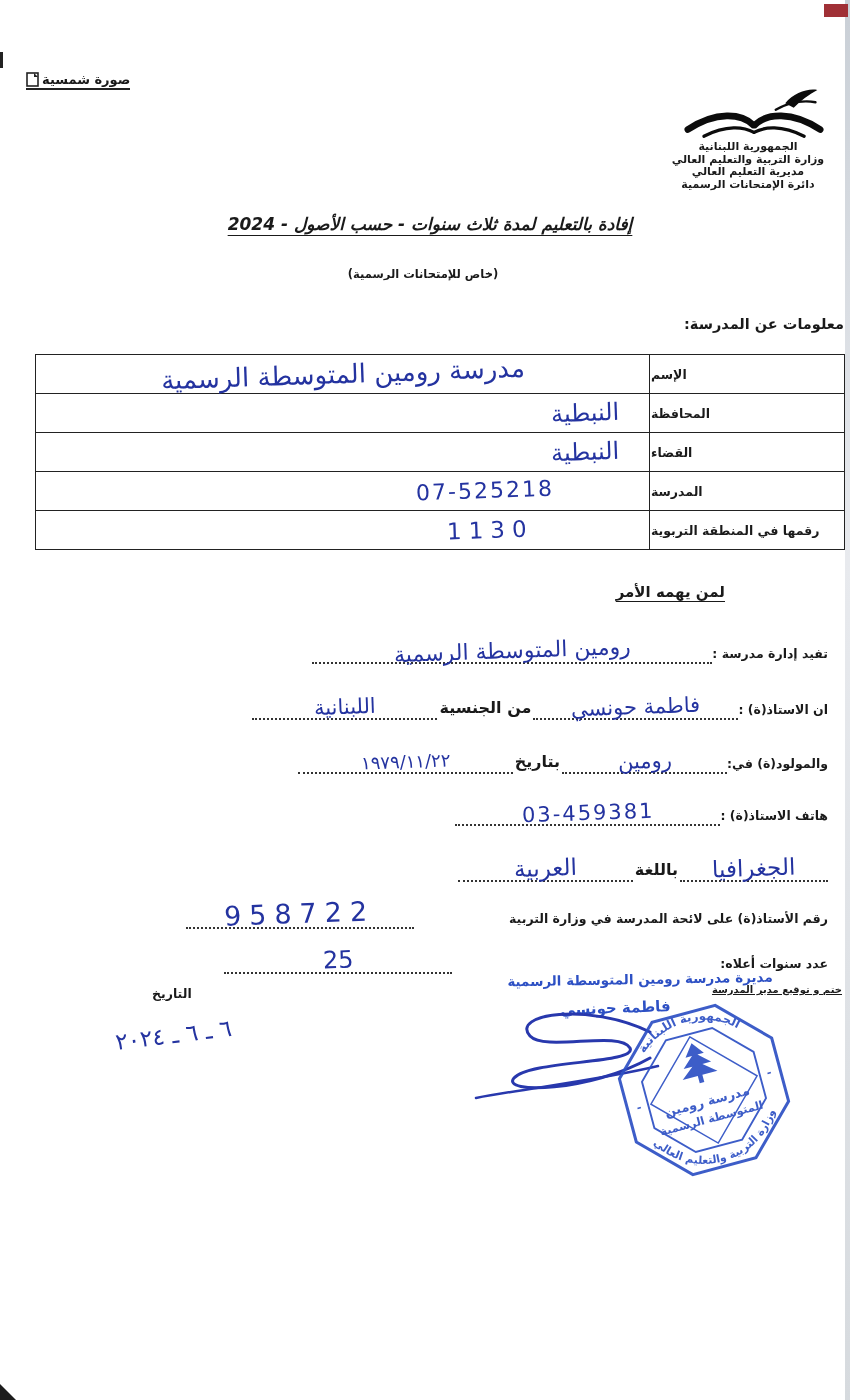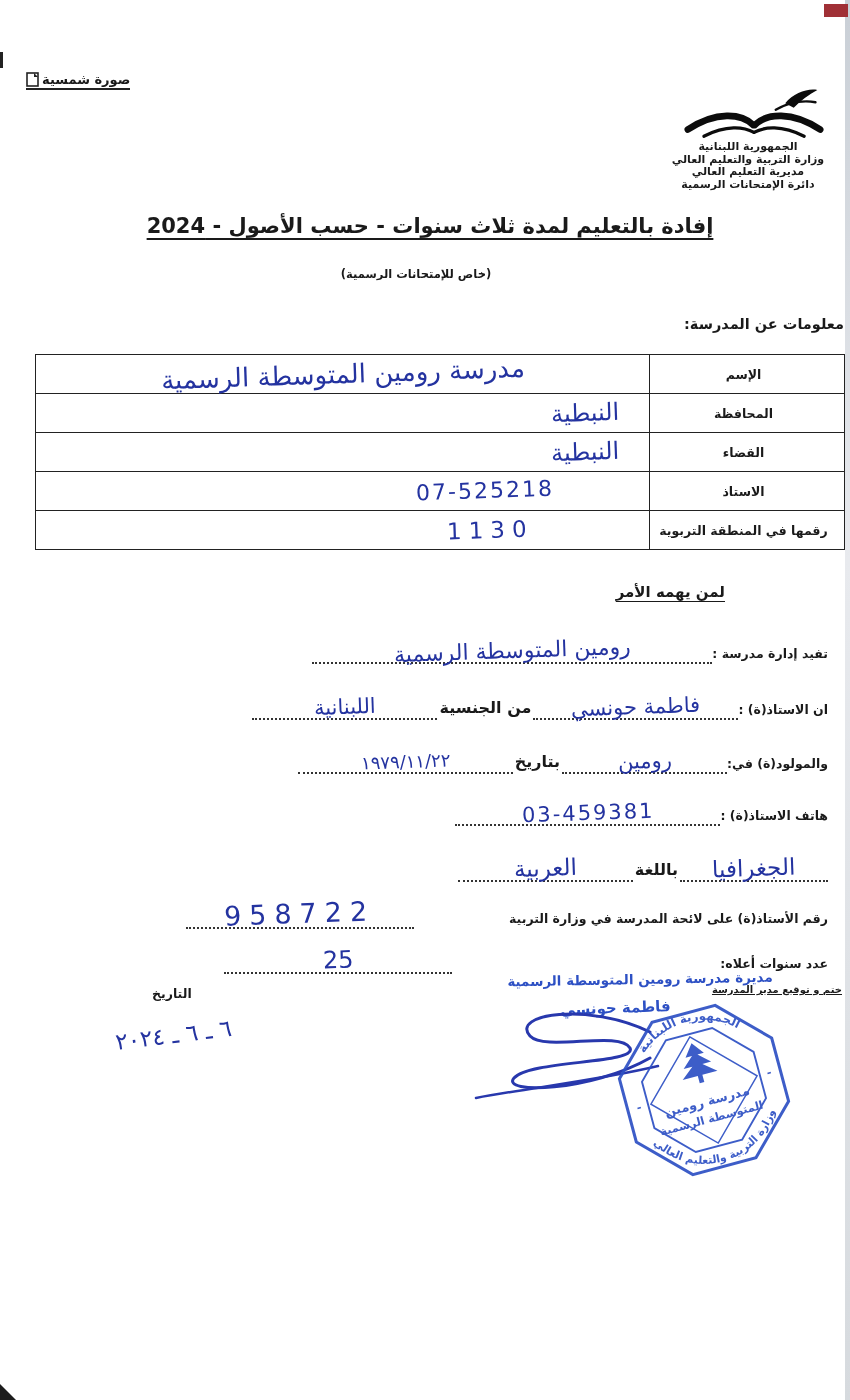--- a/index.html
+++ b/index.html
@@ -21,31 +21,31 @@
     font-weight:bold;font-size:13px;border-bottom:2px solid #222;padding-bottom:1px;direction:rtl;}
   .photo-label svg{display:block;}
 
   
   .logo{position:absolute;left:680px;top:88px;}
   .ministry{position:absolute;left:648px;top:141px;width:200px;text-align:center;
     font-weight:bold;font-size:11px;line-height:12.5px;}
 
   
   .title{position:absolute;left:110px;top:214px;width:640px;text-align:center;
-    font-weight:bold;font-size:21px;text-decoration:underline;text-underline-offset:5px;}
-  .subtitle{position:absolute;left:96px;top:267px;width:640px;text-align:center;
+    font-weight:bold;font-size:17px;text-decoration:underline;text-underline-offset:5px;font-style:italic;}
+  .subtitle{position:absolute;left:103px;top:267px;width:640px;text-align:center;
     font-weight:bold;font-size:11.5px;}
   .info-heading{position:absolute;right:6px;top:316px;font-weight:bold;font-size:14.5px;}
   .body-heading{position:absolute;left:175px;top:583px;width:550px;text-align:right;
     font-weight:bold;font-size:15px;text-decoration:underline;text-underline-offset:4px;}
 
   
   table.school{position:absolute;left:35px;top:354px;width:810px;border-collapse:collapse;direction:rtl;}
   table.school td{border:1.6px solid #222;height:36px;vertical-align:middle;}
-  td.lbl{width:185px;font-weight:bold;font-size:12.5px;text-align:center;padding-right:8px;}
+  td.lbl{width:185px;font-weight:bold;font-size:12.5px;text-align:left;padding-right:8px;}
   td.val{text-align:center;}
   .hand{color:#2433a0;display:inline-block;line-height:1;transform:rotate(-2deg);}
   tr.r1 .hand{font-size:26px;}
   tr.r2 td.val,tr.r3 td.val{text-align:right;padding-left:0;padding-right:30px;}
   tr.r2 .hand,tr.r3 .hand{font-size:24px;}
   tr.r4 td.val{text-align:right;padding-right:95px;}
   tr.r4 .hand{font-size:22px;letter-spacing:2px;}
   tr.r5 td.val{text-align:right;padding-right:115px;}
   tr.r5 .hand{font-size:23px;letter-spacing:7px;}
 
@@ -128,21 +128,21 @@
     </tr>
     <tr class="r2">
       <td class="lbl">المحافظة</td>
       <td class="val"><span class="hand">النبطية</span></td>
     </tr>
     <tr class="r3">
       <td class="lbl">القضاء</td>
       <td class="val"><span class="hand">النبطية</span></td>
     </tr>
     <tr class="r4">
-      <td class="lbl">الاستاذ</td>
+      <td class="lbl">المدرسة</td>
       <td class="val"><span class="hand">07-525218</span></td>
     </tr>
     <tr class="r5">
       <td class="lbl">رقمها في المنطقة التربوية</td>
       <td class="val"><span class="hand">1130</span></td>
     </tr>
   </tbody>
     </table>
 
   <div class="body-heading">لمن يهمه الأمر</div>

